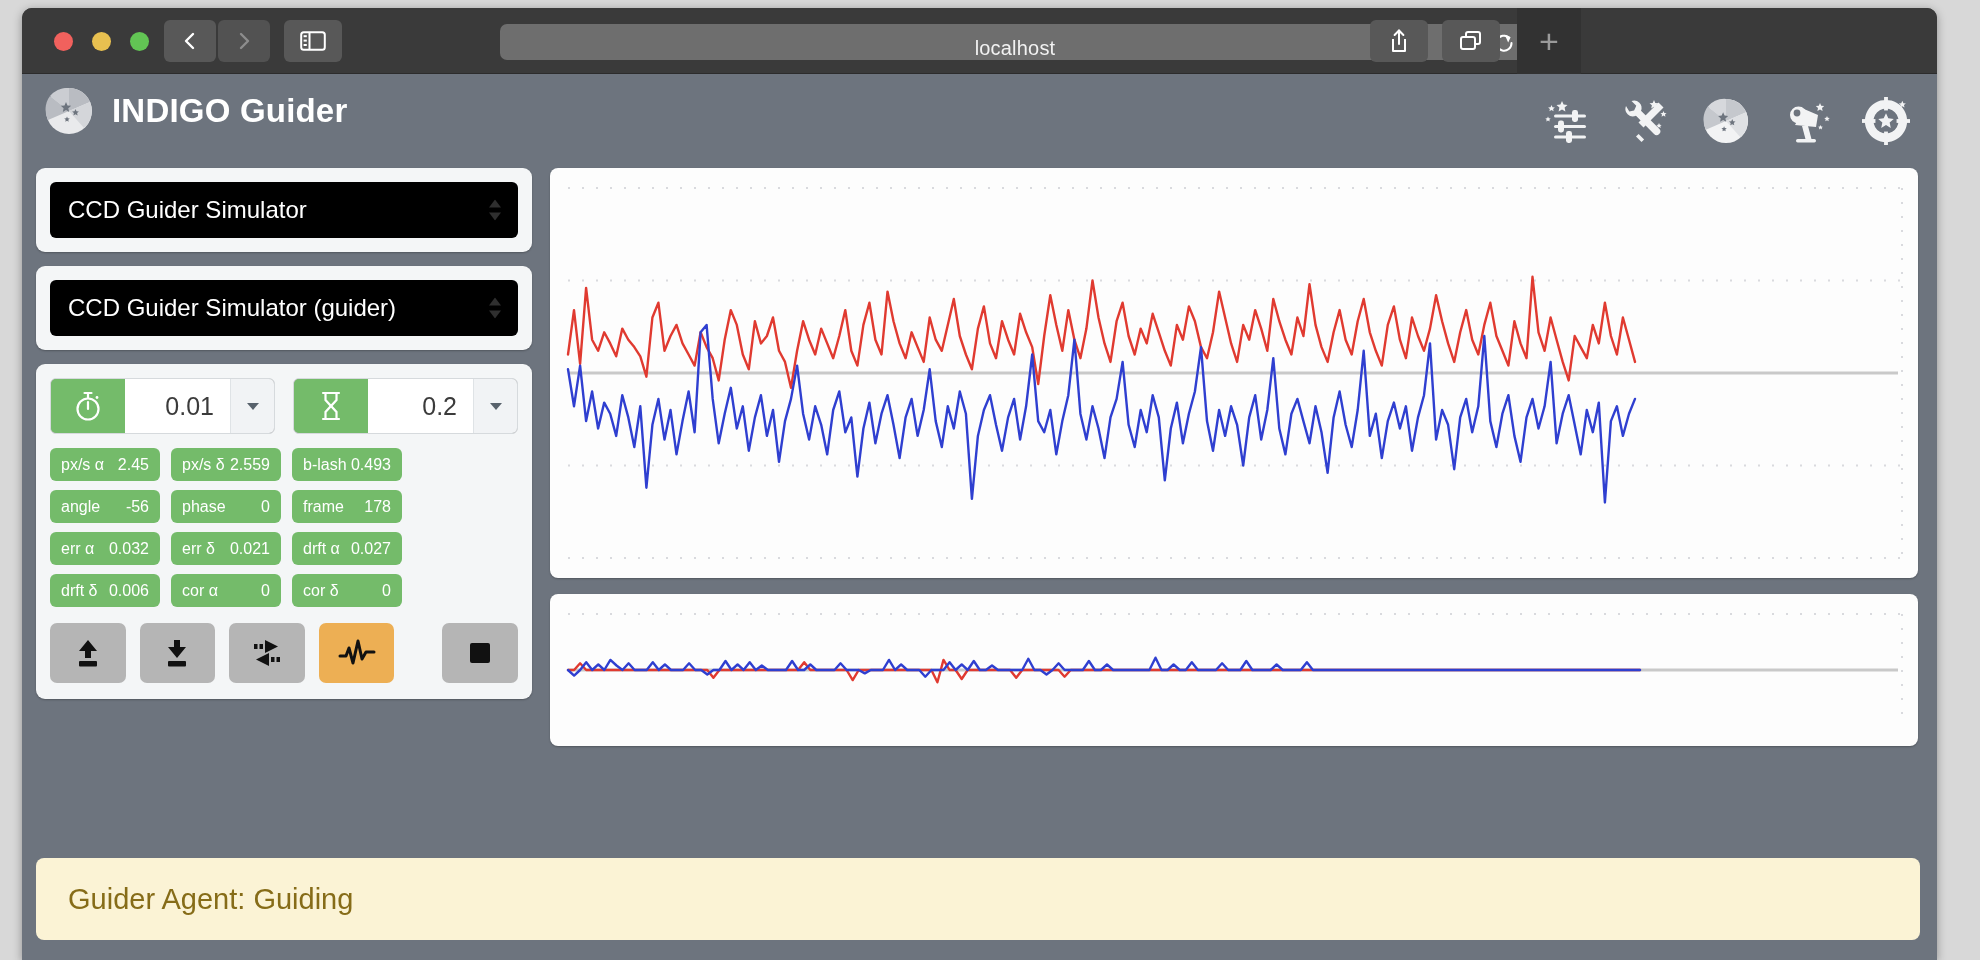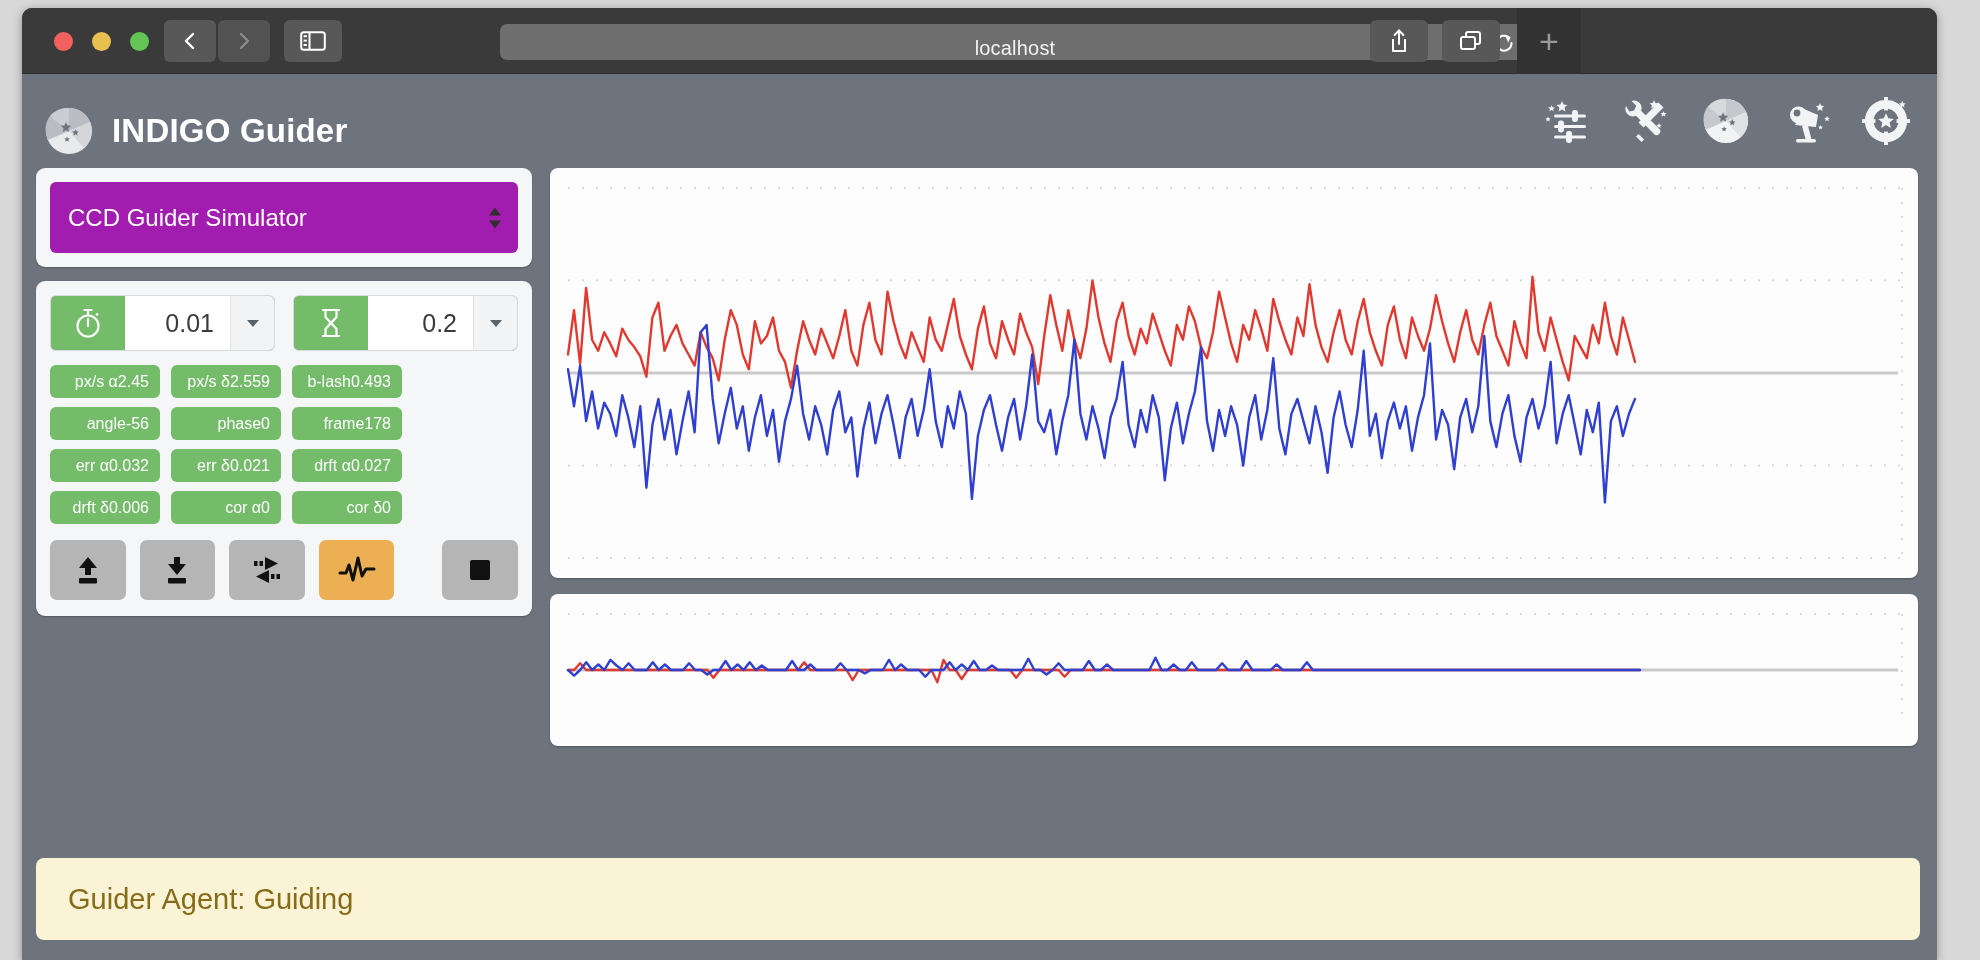--- a/index.html
+++ b/index.html
@@ -69,43 +69,43 @@
   
   .app {
     position: absolute; top: 66px; left: 0;
     width: 1915px; height: 886px;
     background: #6d747e;
   }
   .apphead {
     position: relative; height: 94px; width: 100%;
   }
   .brand {
-    position: absolute; left: 22px; top: 32px;
+    position: absolute; left: 22px; top: 12px;
     display: flex; align-items: center; gap: 18px;
   }
   .brandtitle { color: #fff; font-size: 33px; font-weight: bold; letter-spacing: .2px; }
   .toolicons {
     position: absolute; right: 26px; top: 22px;
     display: flex; align-items: center; gap: 30px;
   }
   .toolicon { width: 50px; height: 50px; display:flex; align-items:center; justify-content:center; }
 
   .content { position: relative; width: 100%; height: 792px; }
 
   
   .leftcol { position: absolute; left: 14px; top: 0px; width: 496px; }
   .card {
     background: #f4f6f7; border-radius: 9px;
     box-shadow: 0 1px 2px rgba(0,0,0,.25);
     padding: 14px;
     margin-bottom: 14px;
   }
   .select {
-    position: relative; width: 100%; height: 71px;
-    background: #a21caf; border-radius: 6px;
+    position: relative; width: 100%; height: 56px;
+    background: #000000; border-radius: 6px;
     display: flex; align-items: center;
     padding: 8px 18px;
     color: #fff; font-size: 24px;
   }
   .select .chev {
     position: absolute; right: 16px; top: 50%; transform: translateY(-50%);
     display: flex; flex-direction: column; gap: 3px;
   }
 
   .ctlcard { padding: 14px 14px 16px 14px; }
@@ -123,21 +123,21 @@
     padding-right: 16px; font-size: 25px; color: #3b3b3b; background: #fff;
   }
   .stepdrop {
     width: 44px; background: #f1f3f5; border-left: 1px solid #dfe3e6;
     display: flex; align-items: center; justify-content: center;
   }
 
   .badges { display: flex; flex-wrap: wrap; gap: 9px 11px; margin-bottom: 16px; }
   .badge {
     width: 110px; height: 33px; background: #74bb6a; border-radius: 6px;
-    display: flex; align-items: center; justify-content: flex-end;
+    display: flex; align-items: center; justify-content: space-between;
     padding: 0 11px; color: #fff; font-size: 16px;
   }
   .badge .bval { font-size: 16px; }
 
   .btnrow { display: flex; align-items: center; gap: 14px; }
   .abtn {
     width: 92px; height: 60px; background: #b5b5b5; border-radius: 7px;
     display: flex; align-items: center; justify-content: center;
   }
   .abtn.active { background: #edaf54; }
@@ -325,20 +325,33 @@
                 <svg width="14" height="9" viewBox="0 0 14 9">
                     <path d="M7 0 L13 8 L1 8 Z" fill="#2f2f2f"></path>
                   </svg>
                 <svg width="14" height="9" viewBox="0 0 14 9">
                     <path d="M7 9 L1 1 L13 1 Z" fill="#2f2f2f"></path>
                   </svg>
               </span>
             </div>
           </div>
 
+          <div class="card">
+            <div class="select">
+              <span>CCD Guider Simulator (guider)</span>
+              <span class="chev">
+                <svg width="14" height="9" viewBox="0 0 14 9">
+                    <path d="M7 0 L13 8 L1 8 Z" fill="#2f2f2f"></path>
+                  </svg>
+                <svg width="14" height="9" viewBox="0 0 14 9">
+                    <path d="M7 9 L1 1 L13 1 Z" fill="#2f2f2f"></path>
+                  </svg>
+              </span>
+            </div>
+          </div>
 
           <div class="card ctlcard">
 
             <div class="steprow">
               <div class="stepper">
                 <div class="stepicon">
                   <svg width="30" height="32" viewBox="0 0 30 32" fill="none" stroke="#fff" stroke-width="2.2">
                     <circle cx="15" cy="19" r="10.5"></circle>
                     <line x1="15" y1="19" x2="15" y2="12" stroke-linecap="round"></line>
                     <line x1="11.5" y1="3" x2="18.5" y2="3" stroke-linecap="round"></line>

